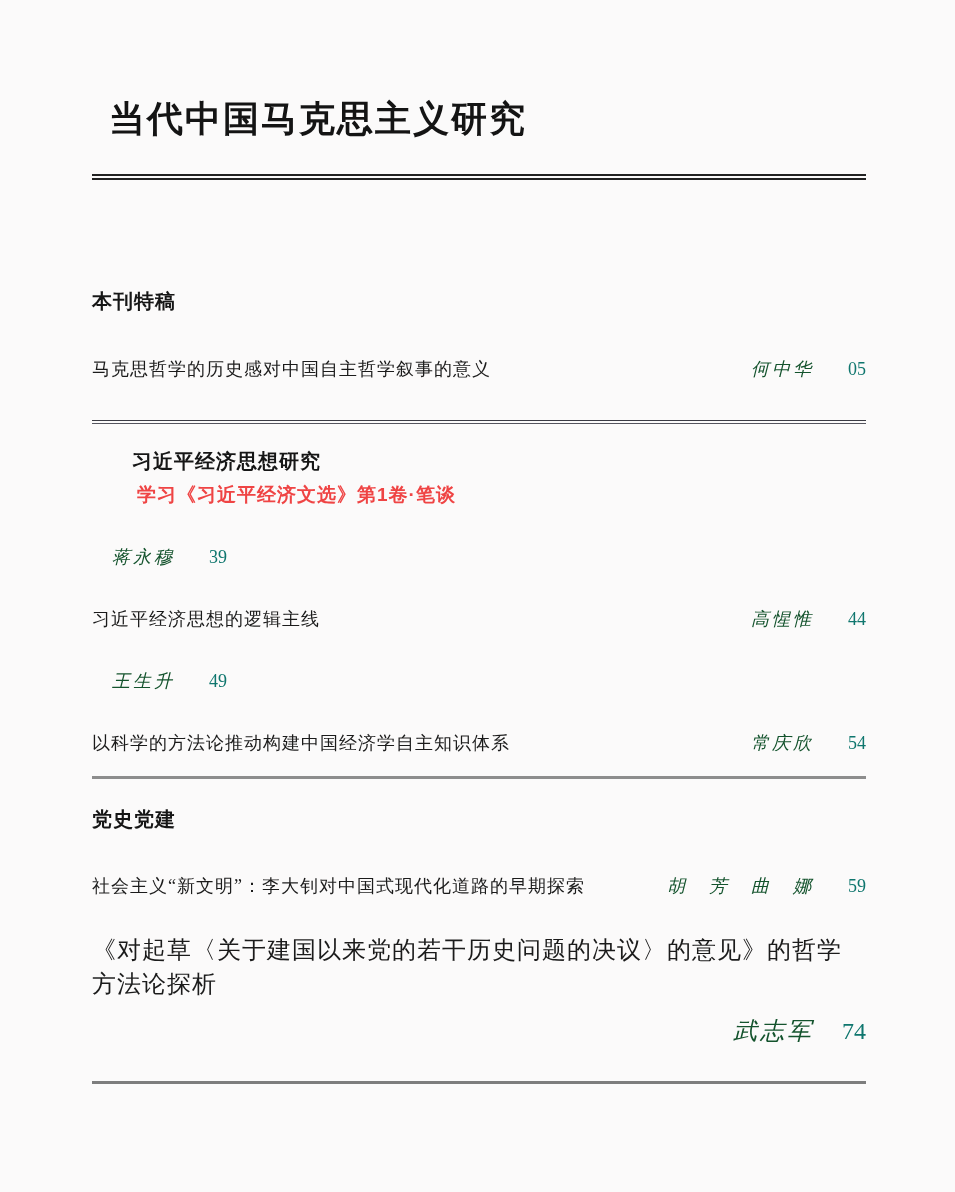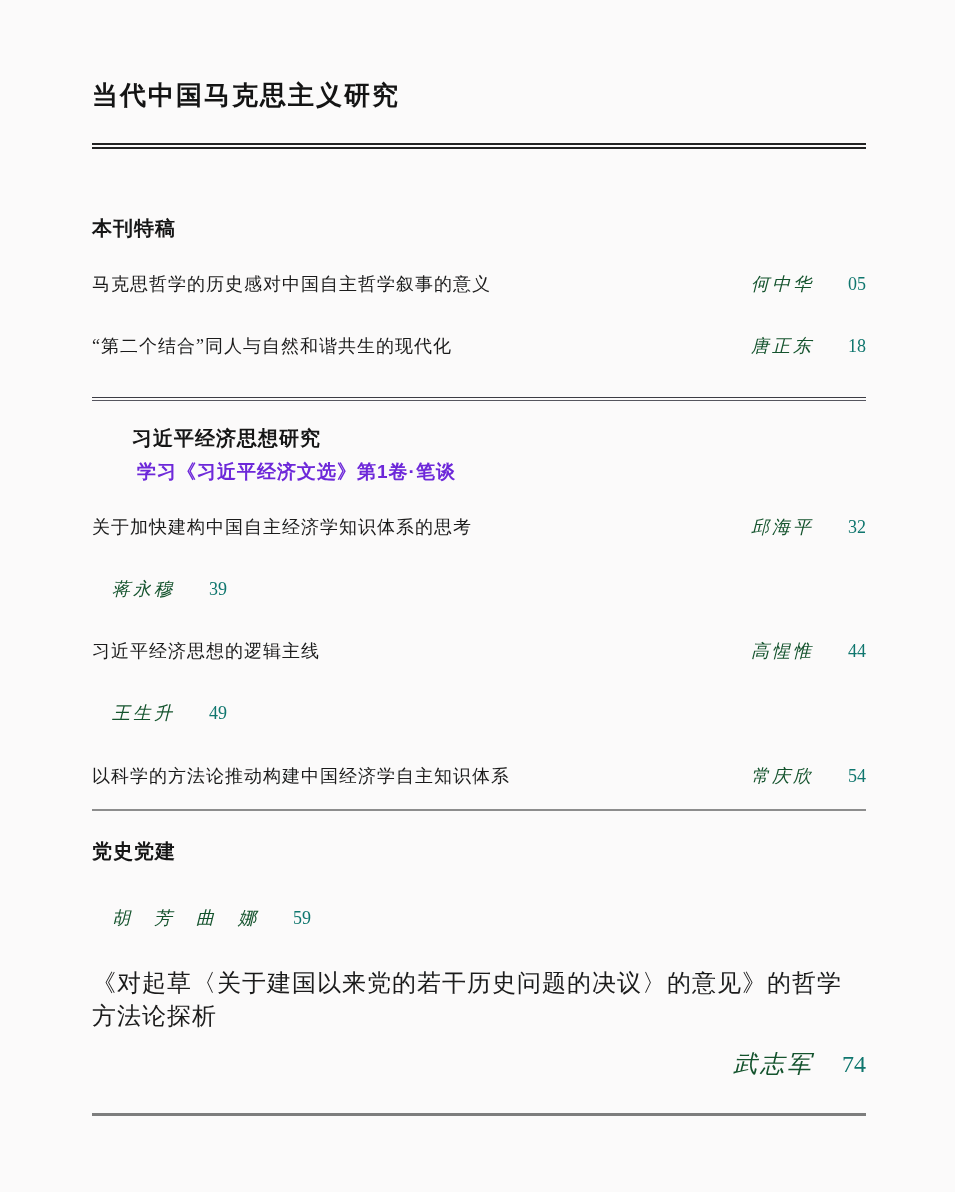--- a/index.html
+++ b/index.html
@@ -7,24 +7,24 @@
     position:relative;
     width:955px; height:1192px;
     background:#fbfafa;
     box-sizing:border-box;
     padding:78px 89px 0 92px;
     color:#1b1b1b;
     font-family:"Liberation Serif","DejaVu Serif",serif;
     overflow:hidden;
   }
   .journal-title {
-    margin:0;
+    margin:17px;
     font-family:"Liberation Sans","DejaVu Sans",sans-serif;
     font-weight:bold;
-    font-size:26px;
+    font-size:36px;
     letter-spacing:2px;
     color:#141414;
   }
   .rule-double {
     margin-top:30px;
     height:2px;
     border-top:2.5px solid #222222;
     border-bottom:2.5px solid #222222;
   }
   .rule-thin-double {
@@ -44,39 +44,39 @@
     background:#7d7d7d;
   }
   .section-heading {
     margin:0;
     font-family:"Liberation Sans","DejaVu Sans",sans-serif;
     font-weight:bold;
     font-size:20px;
     letter-spacing:1px;
     color:#161616;
   }
-  .mt-sec1 { margin-top:66px; }
+  .mt-sec1 { margin-top:108px; }
   .mt-sec2 { margin-top:24px;margin-left:40px; }
   .mt-sec3 { margin-top:27px; }
   .section-subheading {
     margin:7px 0 0 0;
     padding-left:45px;
     font-family:"Liberation Sans","DejaVu Sans",sans-serif;
     font-weight:bold;
     font-size:19px;
     letter-spacing:1px;
-    color:#6d28d9;
+    color:#ef4444;
   }
   .toc-row {
     display:flex;
     align-items:baseline;
     font-size:18px;
     line-height:1.4;
   }
-  .mt-first { margin-top:30px; }
+  .mt-first { margin-top:42px; }
   .mt-row   { margin-top:37px; }
   .mt-row41 { margin-top:41px; }
   .toc-title {
     flex:1;
     letter-spacing:1px;
     color:#1b1b1b;
   }
   .toc-authors {
     font-style:italic;
     letter-spacing:3px;
@@ -114,38 +114,28 @@
 
   <div>
     <h2 class="section-heading mt-sec1">本刊特稿</h2>
 
     <div class="toc-row mt-first">
       <span class="toc-title">马克思哲学的历史感对中国自主哲学叙事的意义</span>
       <span class="toc-authors">何中华</span>
       <span class="toc-page">05</span>
     </div>
 
-    <div class="toc-row mt-row">
-      <span class="toc-title">“第二个结合”同人与自然和谐共生的现代化</span>
-      <span class="toc-authors">唐正东</span>
-      <span class="toc-page">18</span>
-    </div>
   </div>
 
   <div class="rule-thin-double"></div>
 
   <div>
     <h2 class="section-heading mt-sec2">习近平经济思想研究</h2>
     <h3 class="section-subheading">学习《习近平经济文选》第1卷·笔谈</h3>
 
-    <div class="toc-row mt-first">
-      <span class="toc-title">关于加快建构中国自主经济学知识体系的思考</span>
-      <span class="toc-authors">邱海平</span>
-      <span class="toc-page">32</span>
-    </div>
 
     <div class="toc-row mt-row">
       <span class="toc-authors">蒋永穆</span>
       <span class="toc-page">39</span>
     </div>
 
     <div class="toc-row mt-row">
       <span class="toc-title">习近平经济思想的逻辑主线</span>
       <span class="toc-authors">高惺惟</span>
       <span class="toc-page">44</span>
@@ -162,20 +152,21 @@
       <span class="toc-page">54</span>
     </div>
   </div>
 
   <div class="rule-gray"></div>
 
   <div>
     <h2 class="section-heading mt-sec3">党史党建</h2>
 
     <div class="toc-row mt-row41">
+      <span class="toc-title">社会主义“新文明”：李大钊对中国式现代化道路的早期探索</span>
       <span class="toc-authors">胡　芳　曲　娜</span>
       <span class="toc-page">59</span>
     </div>
 
     <div class="toc-row-wrap">
       <div class="toc-title-full">《对起草〈关于建国以来党的若干历史问题的决议〉的意见》的哲学方法论探析</div>
       <div class="toc-byline">
         <span class="toc-authors">武志军</span>
         <span class="toc-page">74</span>
       </div>

